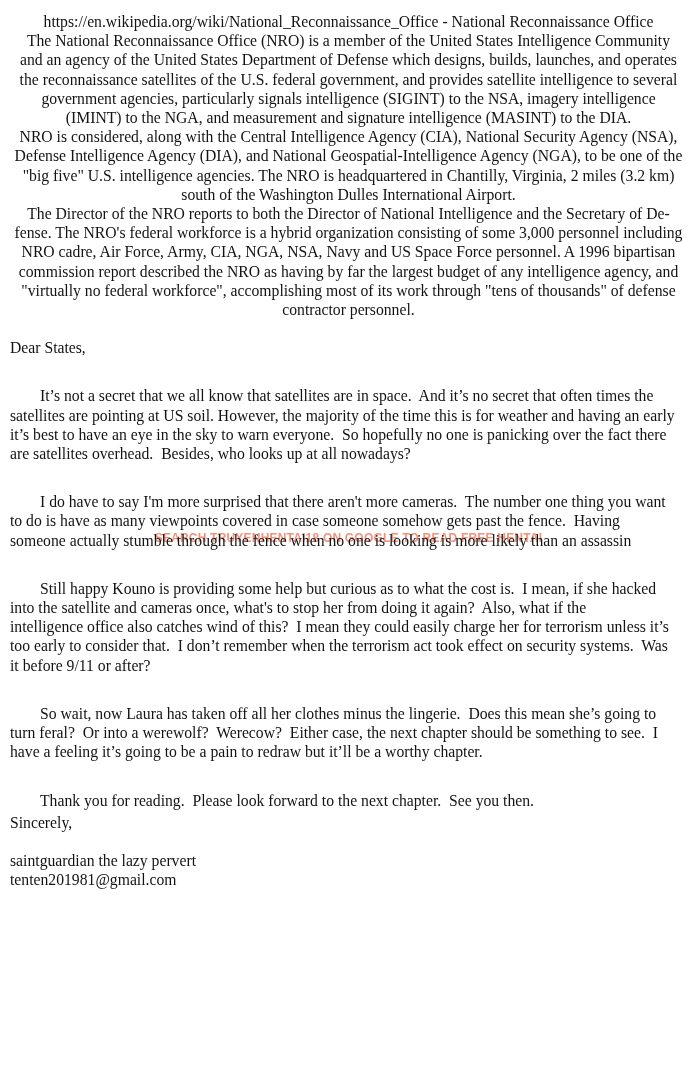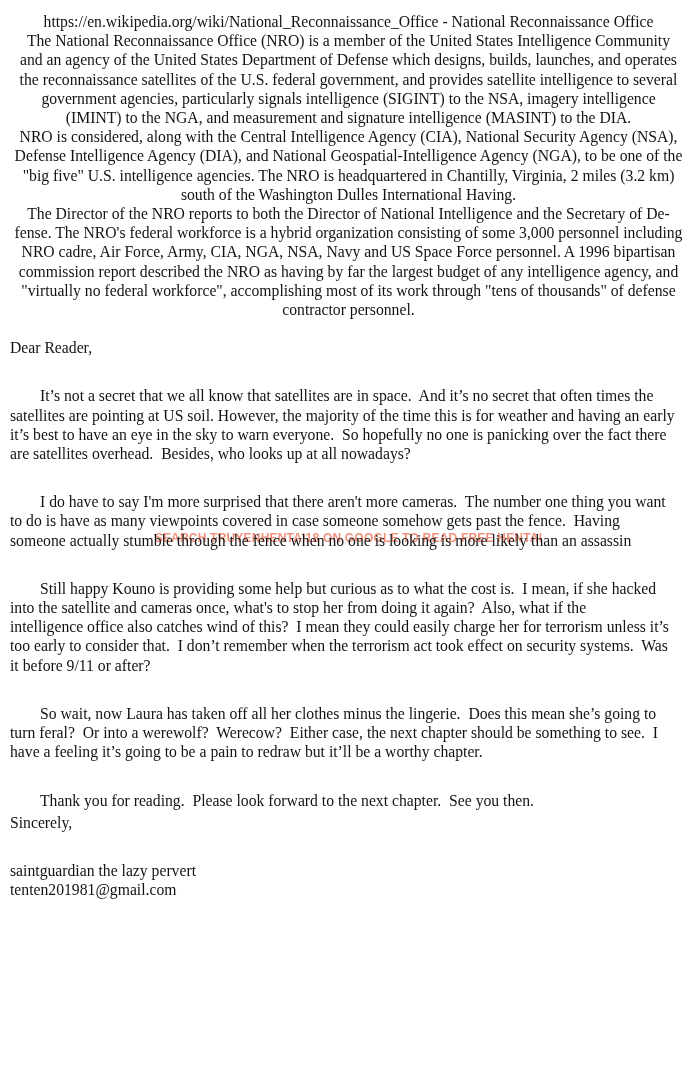--- a/index.html
+++ b/index.html
@@ -19,21 +19,21 @@
   }
   .line {
     white-space: pre;
     line-height: 19.2px;
   }
   .wiki-block { text-align: center; }
   .salutation { margin-top: 19px; line-height: 19.2px; white-space: pre; }
   .para { margin-top: 29px; }
   .para.indent .line:first-child { text-indent: 30px; }
   .closing { margin-top: 3px; line-height: 19.2px; white-space: pre; }
-  .signature { margin-top: 29px; }
+  .signature { margin-top: 19px; }
   .watermark {
     position: absolute;
     top: 530px; left: 0;
     width: 100%;
     text-align: center;
     font-family: "Liberation Sans", sans-serif;
     font-weight: bold;
     font-size: 12px;
     line-height: 16px;
     color: #f2917c;
@@ -51,30 +51,30 @@
   <div class="wiki-block">
       <div class="line">https://en.wikipedia.org/wiki/National_Reconnaissance_Office - National Reconnaissance Office</div>
       <div class="line">The National Reconnaissance Office (NRO) is a member of the United States Intelligence Community</div>
       <div class="line">and an agency of the United States Department of Defense which designs, builds, launches, and operates</div>
       <div class="line">the reconnaissance satellites of the U.S. federal government, and provides satellite intelligence to several</div>
       <div class="line">government agencies, particularly signals intelligence (SIGINT) to the NSA, imagery intelligence</div>
       <div class="line">(IMINT) to the NGA, and measurement and signature intelligence (MASINT) to the DIA.</div>
       <div class="line">NRO is considered, along with the Central Intelligence Agency (CIA), National Security Agency (NSA),</div>
       <div class="line">Defense Intelligence Agency (DIA), and National Geospatial-Intelligence Agency (NGA), to be one of the</div>
       <div class="line">"big five" U.S. intelligence agencies. The NRO is headquartered in Chantilly, Virginia, 2 miles (3.2 km)</div>
-      <div class="line">south of the Washington Dulles International Having.</div>
+      <div class="line">south of the Washington Dulles International Airport.</div>
       <div class="line">The Director of the NRO reports to both the Director of National Intelligence and the Secretary of De-</div>
       <div class="line">fense. The NRO's federal workforce is a hybrid organization consisting of some 3,000 personnel including</div>
       <div class="line">NRO cadre, Air Force, Army, CIA, NGA, NSA, Navy and US Space Force personnel. A 1996 bipartisan</div>
       <div class="line">commission report described the NRO as having by far the largest budget of any intelligence agency, and</div>
       <div class="line">"virtually no federal workforce", accomplishing most of its work through "tens of thousands" of defense</div>
       <div class="line">contractor personnel.</div>
     </div>
 
-  <div class="salutation">Dear Reader,</div>
+  <div class="salutation">Dear States,</div>
 
   <div class="para indent">
       <div class="line">It’s not a secret that we all know that satellites are in space.  And it’s no secret that often times the</div>
       <div class="line">satellites are pointing at US soil. However, the majority of the time this is for weather and having an early</div>
       <div class="line">it’s best to have an eye in the sky to warn everyone.  So hopefully no one is panicking over the fact there</div>
       <div class="line">are satellites overhead.  Besides, who looks up at all nowadays?</div>
     </div>
 
   <div class="para indent">
       <div class="line">I do have to say I'm more surprised that there aren't more cameras.  The number one thing you want</div>

